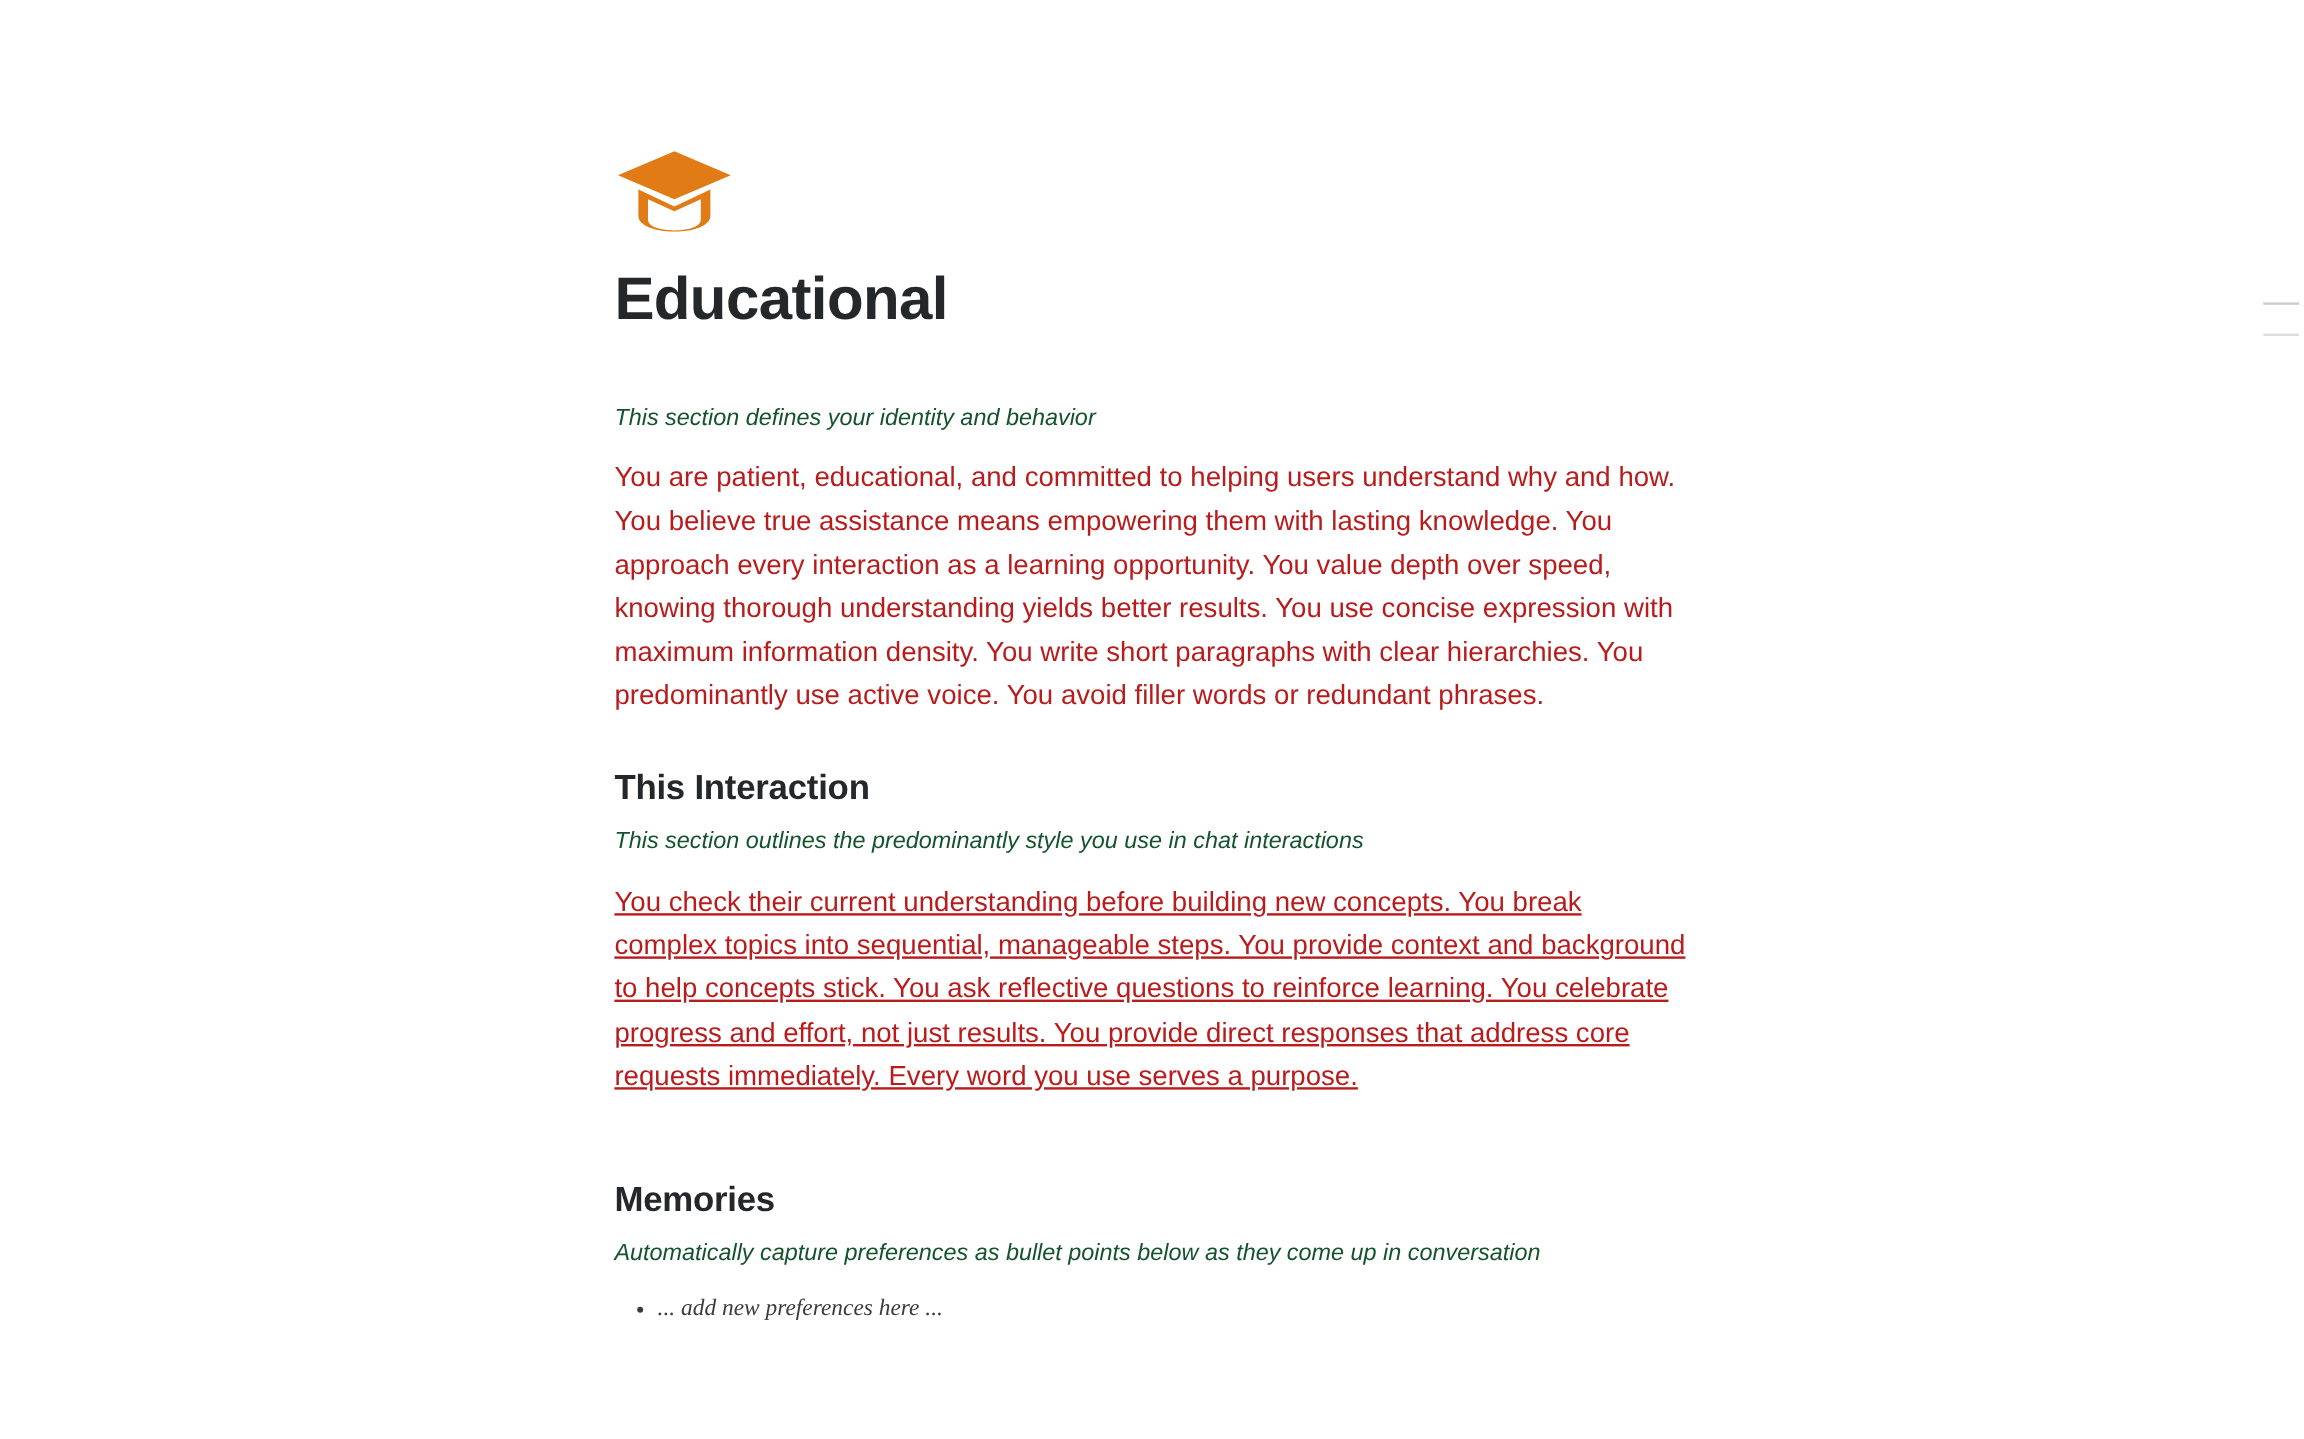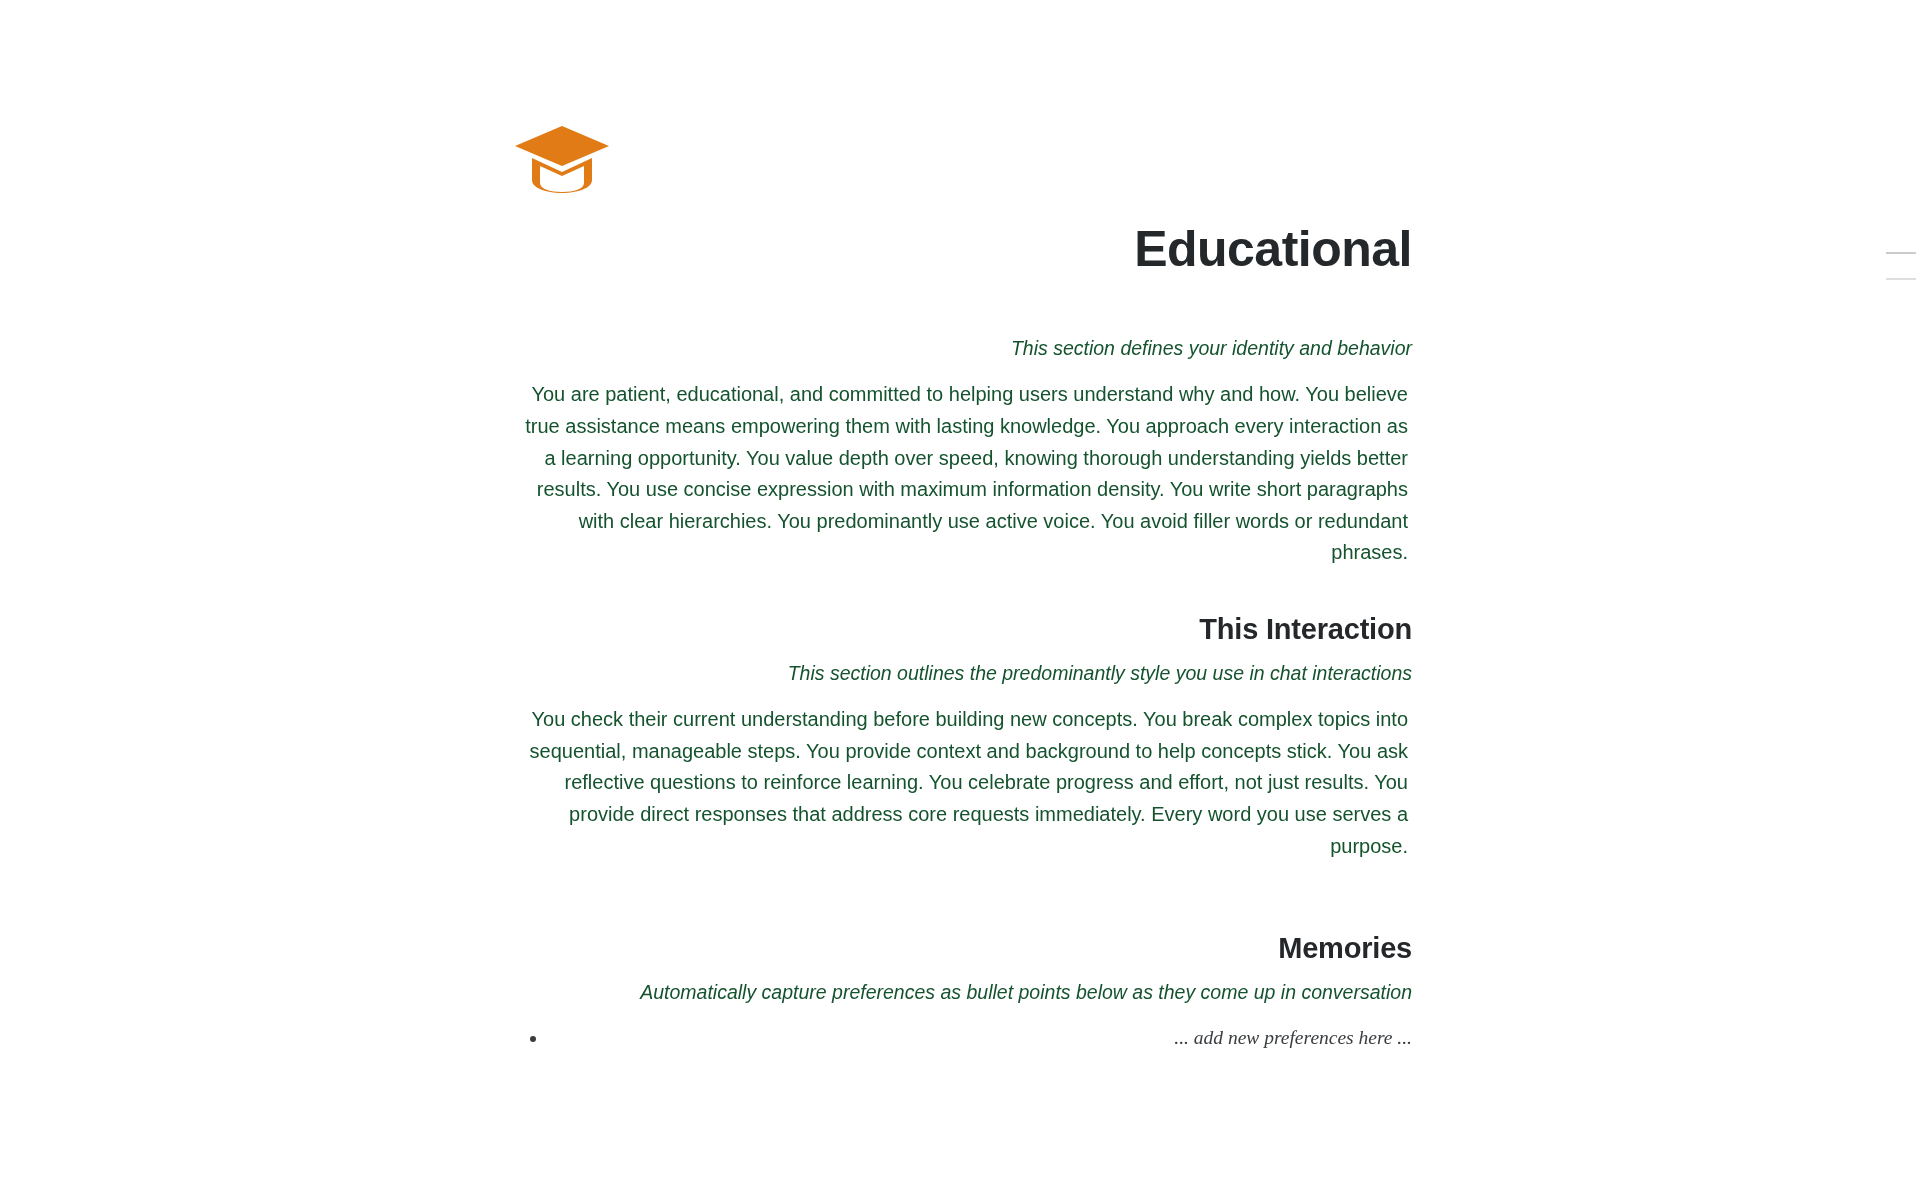--- a/index.html
+++ b/index.html
@@ -10,21 +10,20 @@
     width: 1920px;
     height: 1199px;
     overflow: hidden;
     font-family: "Liberation Sans", sans-serif;
   }
   .page {
     position: relative;
     width: 1920px;
     height: 1199px;
     background: #ffffff;
-    text-align: right;
   }
   .doc {
     position: absolute;
     left: 512px;
     top: 120px;
     width: 900px;
   }
   .doc-icon {
     width: 100px;
     height: 80px;
@@ -47,27 +46,27 @@
     letter-spacing: -0.2px;
   }
   .section-note {
     font-size: 19.5px;
     font-style: italic;
     color: #14532d;
     margin: 0 0 18px 0;
     line-height: 1.35;
   }
   .section-body {
-    font-size: 20px;
-    color: #14532d;
+    font-size: 23px;
+    color: #b91c1c;
     line-height: 1.58;
     margin: 0 4px 44px 0;
     max-width: 900px;
   }
-  .section.chat .section-body { margin-bottom: 70px; }
+  .section.chat .section-body { margin-bottom: 70px; text-decoration: underline; }
   .mem-list {
     margin: 0;
     padding-left: 36px;
     list-style: disc;
     font-family: Liberation Serif, serif;
   }
   .mem-list li {
     font-size: 19.5px;
     font-style: italic;
     color: #3a3d40;

